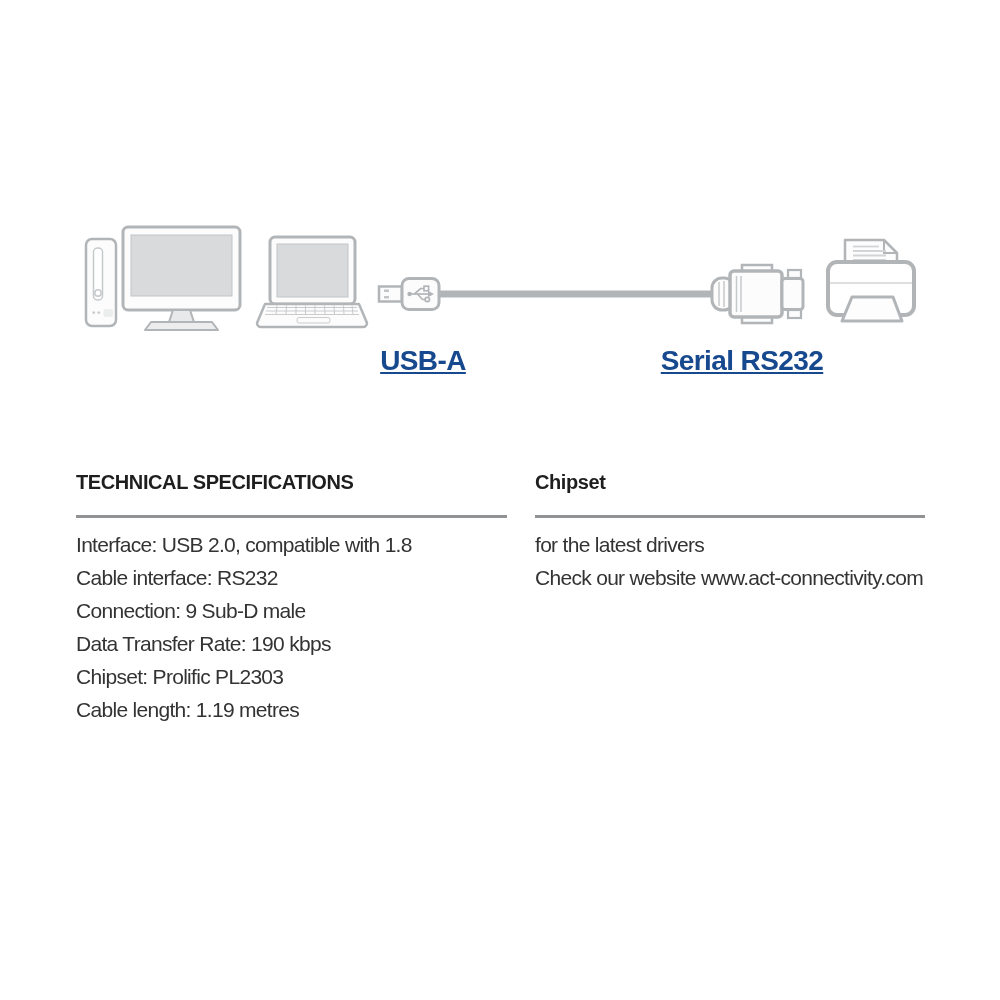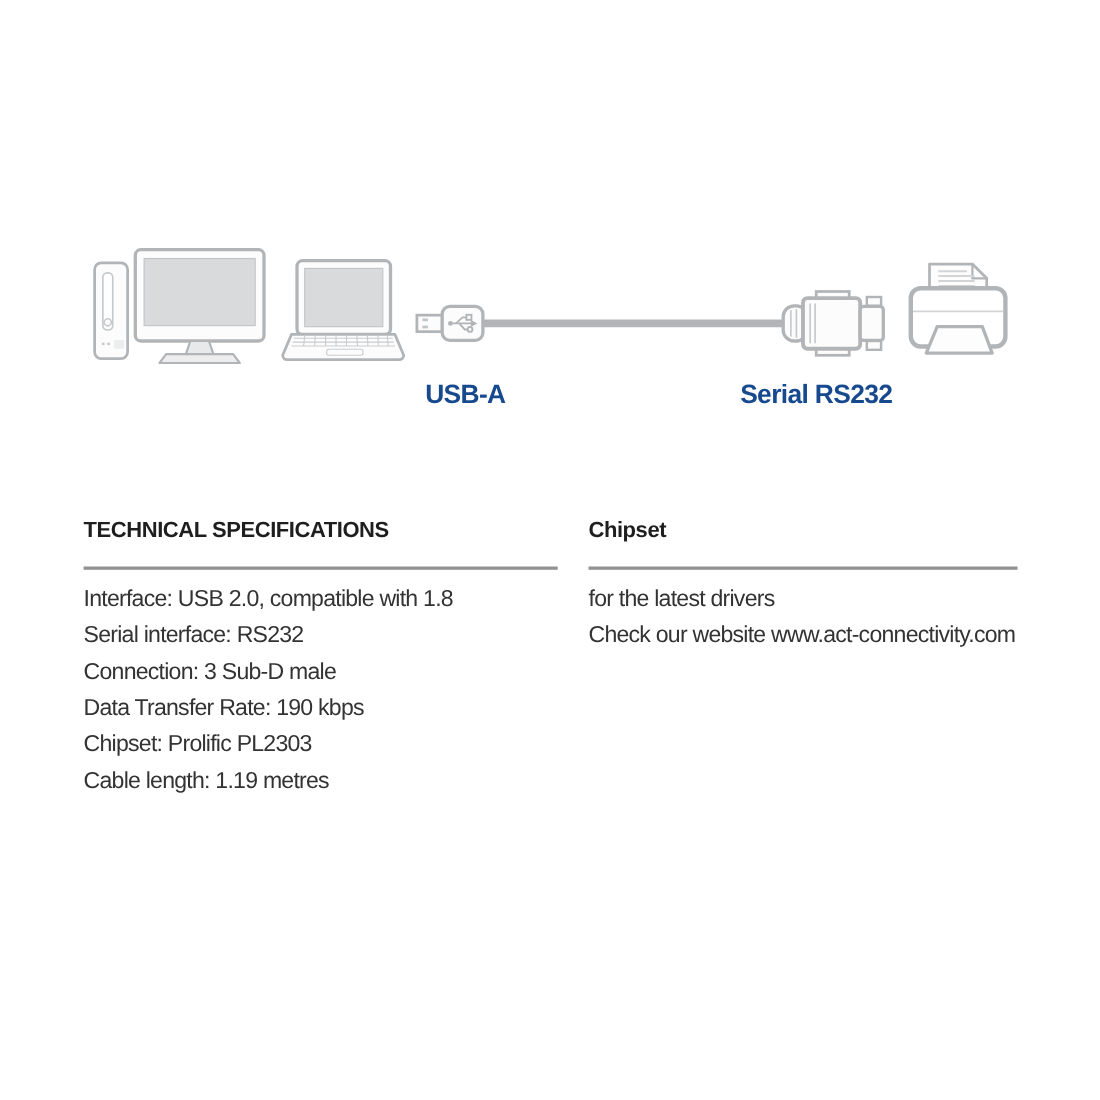--- a/index.html
+++ b/index.html
@@ -15,25 +15,26 @@
     position: absolute;
     left: 0;
     top: 215px;
     width: 1000px;
     height: 120px;
   }
   .connector-label {
     position: absolute;
     top: 345px;
     transform: translateX(-50%);
-    font-size: 24px;
+    font-size: 28px;
     font-weight: bold;
     letter-spacing: -0.6px;
     color: var(--accent, #17498f);
     white-space: nowrap;
+    text-decoration: underline;
   }
   .label-usb { left: 423px; }
   .label-serial { left: 742px; }
   .col {
     position: absolute;
     top: 471px;
   }
   .col-specs { left: 76px;  width: 431px; }
   .col-drivers { left: 535px; width: 390px; }
   .sec-title {
@@ -148,22 +149,22 @@
     </g>
   </svg>
 
   <div class="connector-label label-usb">USB-A</div>
   <div class="connector-label label-serial">Serial RS232</div>
 
   <div class="col col-specs">
     <div class="sec-title">TECHNICAL SPECIFICATIONS</div>
     <div class="sec-lines">
       <div class="sec-line">Interface: USB 2.0, compatible with 1.8</div>
-      <div class="sec-line">Serial interface: RS232</div>
-      <div class="sec-line">Connection: 3 Sub-D male</div>
+      <div class="sec-line">Cable interface: RS232</div>
+      <div class="sec-line">Connection: 9 Sub-D male</div>
       <div class="sec-line">Data Transfer Rate: 190 kbps</div>
       <div class="sec-line">Chipset: Prolific PL2303</div>
       <div class="sec-line">Cable length: 1.19 metres</div>
     </div>
   </div>
 
   <div class="col col-drivers">
     <div class="sec-title">Chipset</div>
     <div class="sec-lines">
       <div class="sec-line">for the latest drivers</div>

